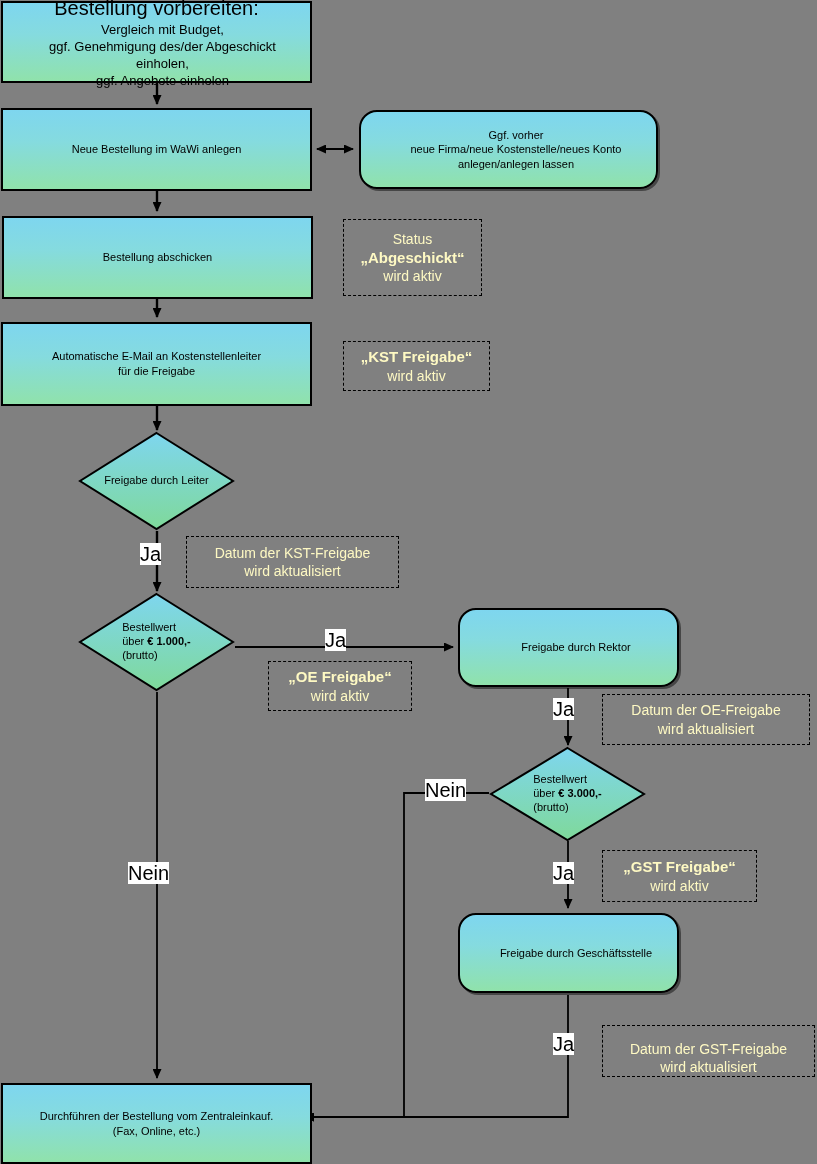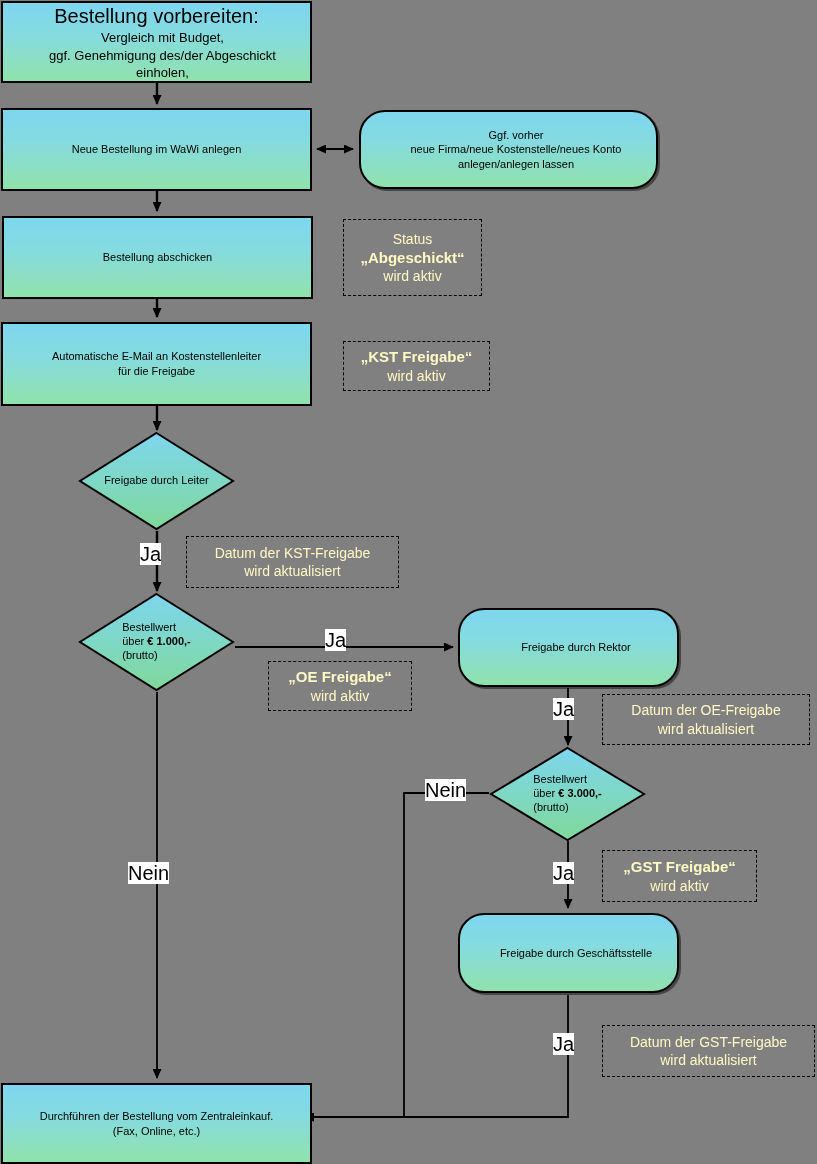--- a/index.html
+++ b/index.html
@@ -28,21 +28,21 @@
     border: 2px solid #000000;
     background: linear-gradient(to bottom, #7ed6ef 0%, #85dbdf 40%, #90e2ab 100%);
     display: flex;
     align-items: center;
     justify-content: center;
     text-align: center;
     color: #000;
     line-height: 1.32;
   }
   .node.rounded {
-    border-radius: 26px;
+    border-radius: 18px;
     box-shadow: 2px 2px 0 rgba(0,0,0,0.45);
     padding-left: 15px;
   }
   .node .txt { padding: 0 8px; width: 100%; }
 
   
   .diamond {
     position: absolute;
   }
   .diamond svg { position:absolute; left:0; top:0; }
@@ -128,20 +128,21 @@
     <line x1="568" y1="841" x2="568" y2="908" stroke="#000" stroke-width="1.8" marker-end="url(#ah)"></line>
 
     <polyline points="568,995 568,1117 305,1117" fill="none" stroke="#000" stroke-width="1.8" marker-end="url(#ah)"></polyline>
   </svg>
 
   <div class="node" style="left:1px; top:1px; width:311px; height:82px;">
     <div class="txt">
       <div class="t20">Bestellung vorbereiten:</div>
       <div class="t13">Vergleich mit Budget,</div>
       <div class="t13">ggf. Genehmigung des/der Abgeschickt einholen,</div>
+      <div class="t13">ggf. Angebote einholen</div>
     </div>
   </div>
 
   <div class="node" style="left:1px; top:108px; width:311px; height:83px;">
     <div class="txt t11">Neue Bestellung im WaWi anlegen</div>
   </div>
 
   <div class="node rounded" style="left:359px; top:110px; width:299px; height:79px;">
     <div class="txt">
       <div class="t11">Ggf. vorher</div>
@@ -263,21 +264,21 @@
     </div>
   </div>
 
   <div class="note" style="left:602px; top:850px; width:155px; height:52px;">
     <div>
       <div class="t15 b">„GST Freigabe“</div>
       <div class="t14">wird aktiv</div>
     </div>
   </div>
 
-  <div class="note" style="left:602px; top:1025px; width:213px; height:52px;">
+  <div class="note" style="left:602px; top:1025px; width:213px; height:52px;align-items:flex-end;">
     <div>
       <div class="t14">Datum der GST-Freigabe</div>
       <div class="t14">wird aktualisiert</div>
     </div>
   </div>
 
   <div class="elabel t20" style="left:140px; top:543px;">Ja</div>
 
   <div class="elabel t20" style="left:325px; top:629px;">Ja</div>
 

